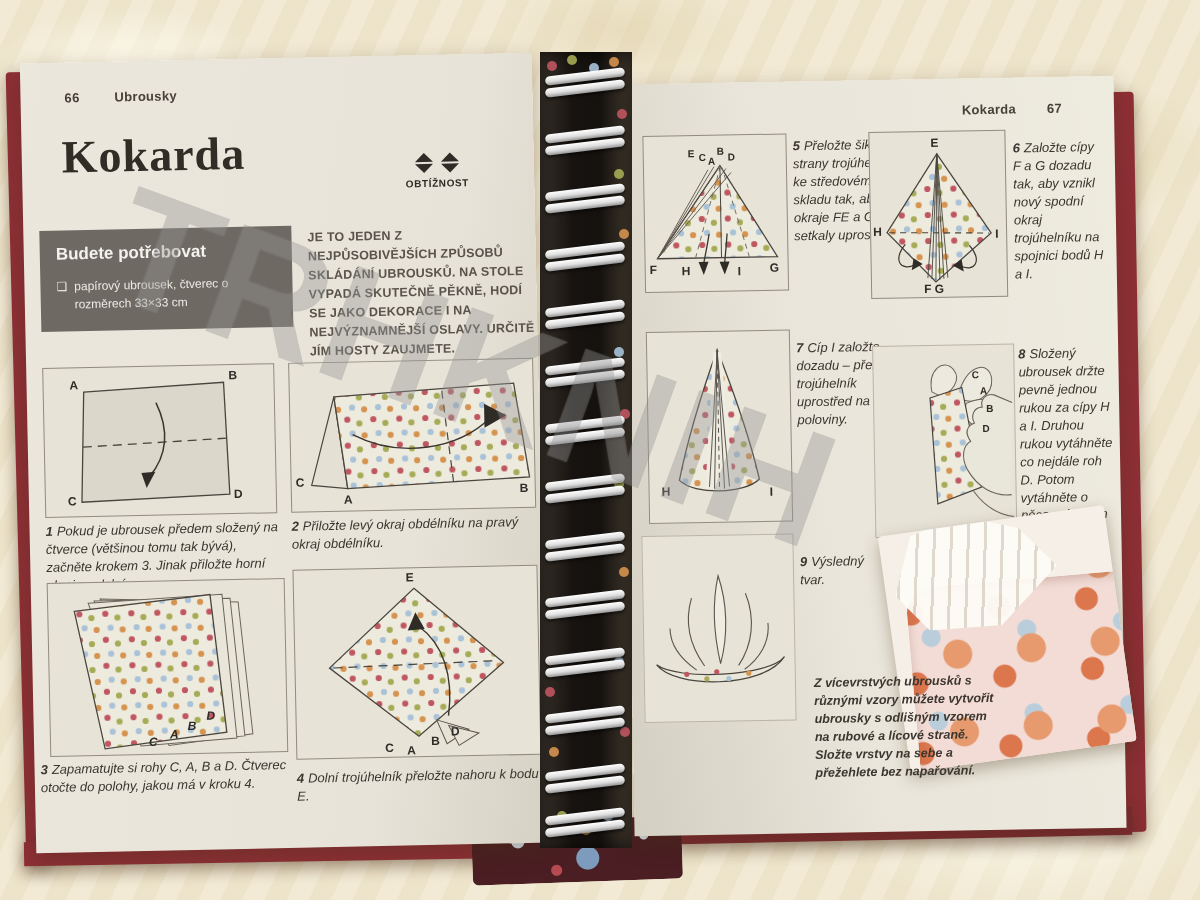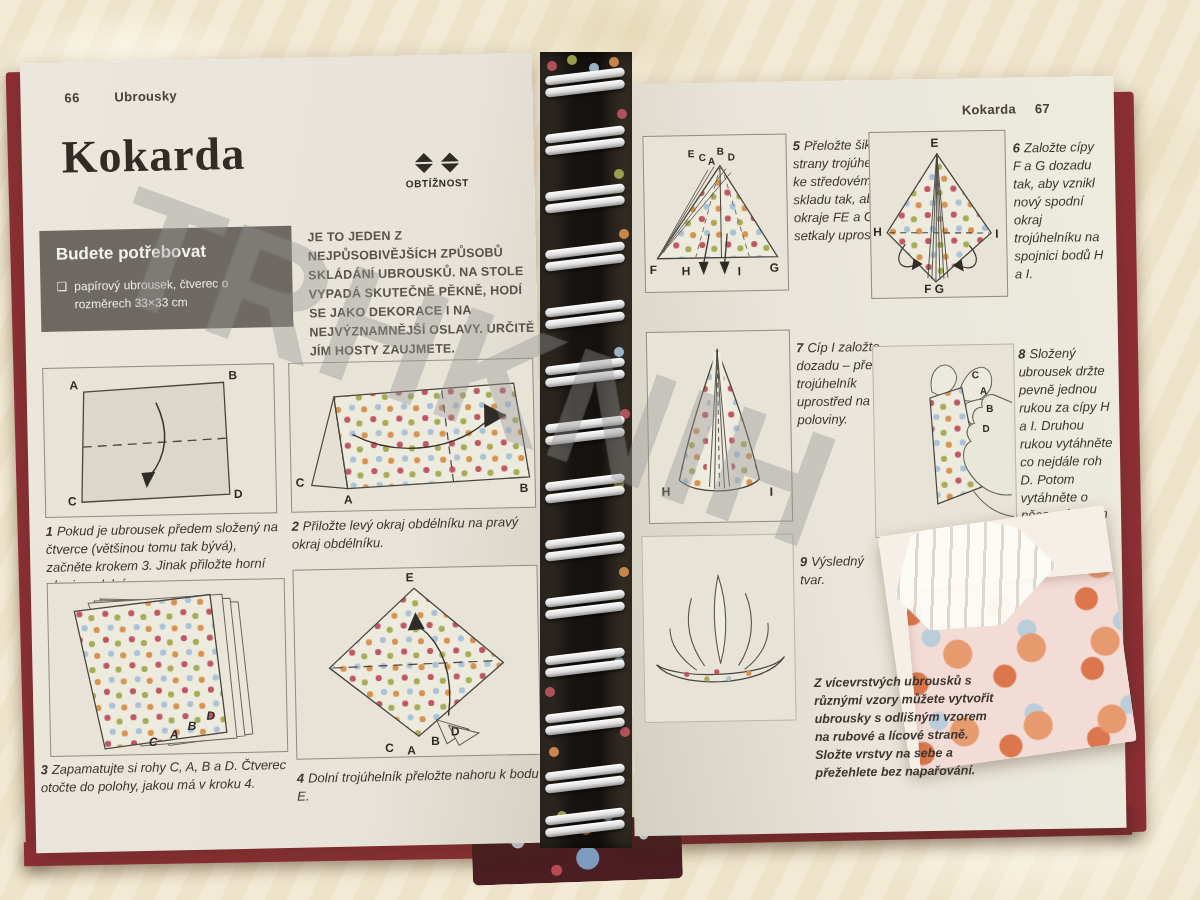--- a/index.html
+++ b/index.html
@@ -194,21 +194,21 @@
       <span class="lbl" style="left:134px;top:166px;">B</span>
       <span class="lbl" style="left:154px;top:157px;">D</span>
     </div>
     <p class="cap" style="left:262px;top:712px;width:243px;">
       <b>4</b><span>Dolní trojúhelník přeložte nahoru k bodu E.</span>
     </p>
   </div>
 
   <div class="page page-right">
     <span class="hdr" style="right:98px;top:24px;">Kokarda</span>
-    <span class="hdr" style="right:64px;top:24px;">67</span>
+    <span class="hdr" style="right:52px;top:24px;">67</span>
 
     <div class="dbox" style="left:20px;top:52px;width:142px;height:155px;">
       <svg width="142" height="155" viewBox="0 0 142 155">
         <polygon points="76,30 12,122 132,122" fill="url(#dotpat)" stroke="#4a453e" stroke-width="1.3"></polygon>
         <g stroke="#5a544c" stroke-width="0.9">
           <line x1="12" y1="122" x2="64" y2="34"></line>
             <line x1="12" y1="122" x2="70" y2="31"></line>
           <line x1="12" y1="122" x2="76" y2="30"></line>
             <line x1="12" y1="122" x2="82" y2="33"></line>
           <line x1="12" y1="122" x2="87" y2="37"></line>

